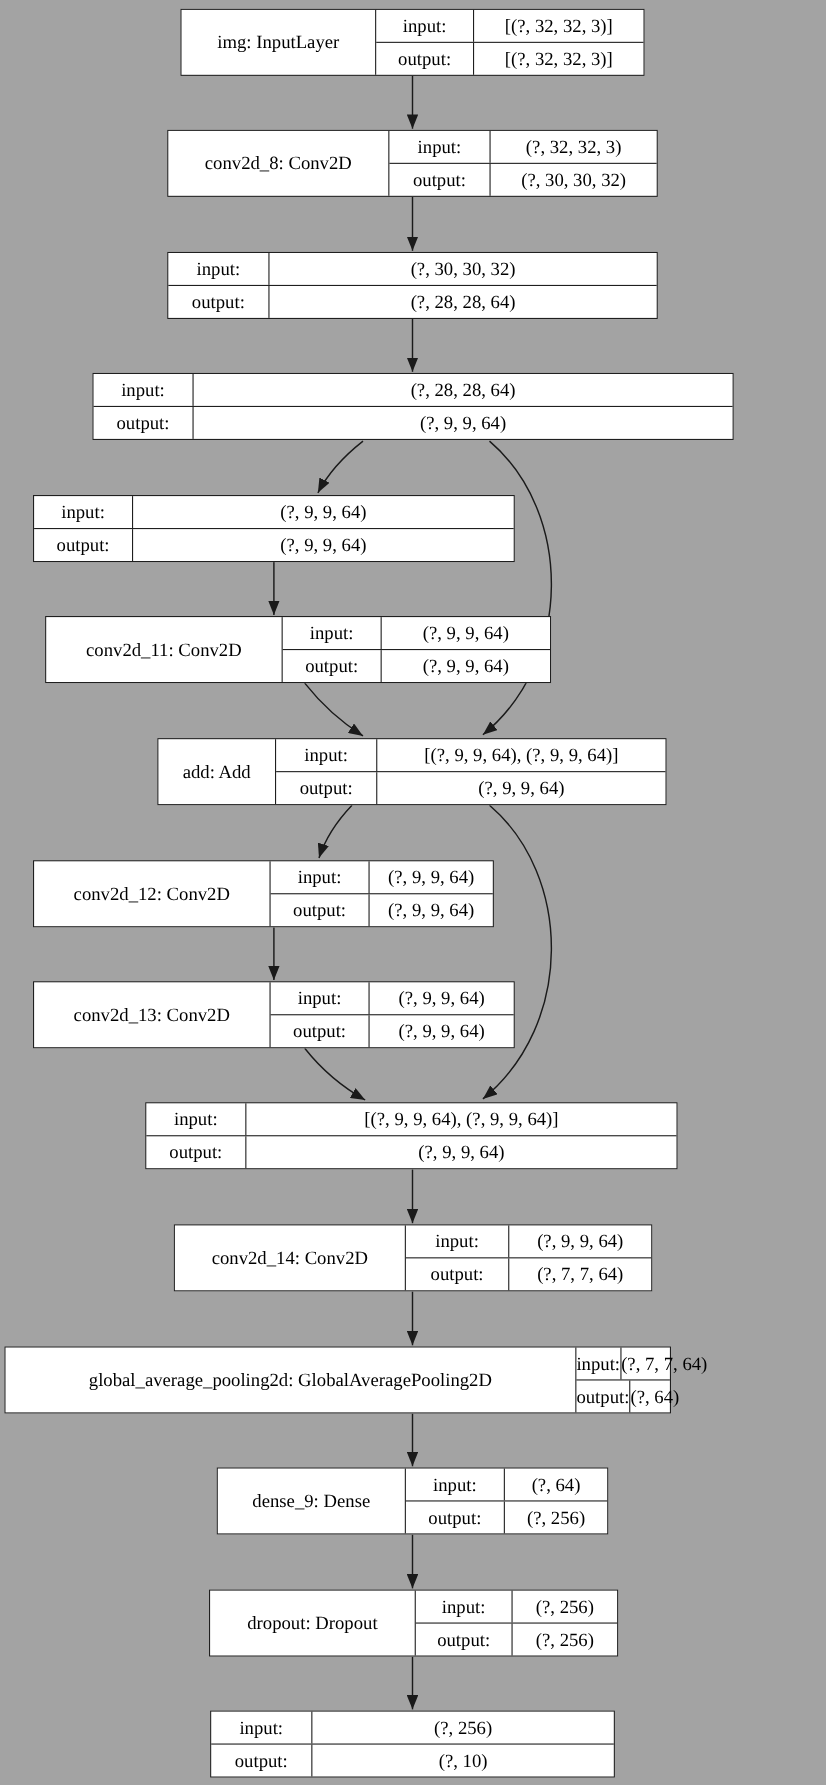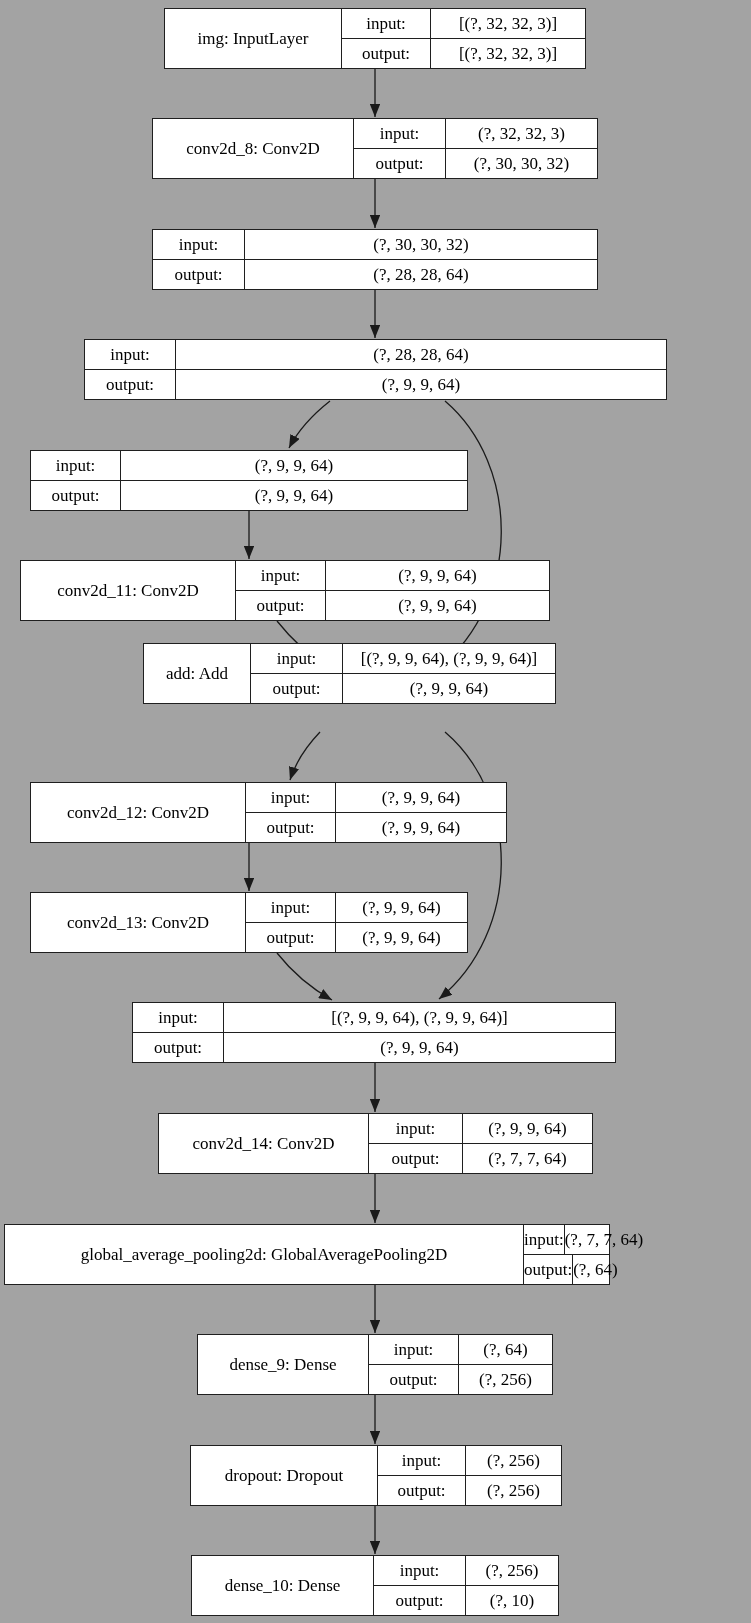--- a/index.html
+++ b/index.html
@@ -120,49 +120,49 @@
         <div class="iolabel">input:</div>
         <div class="iovalue">(?, 9, 9, 64)</div>
       </div>
       <div class="iorow">
         <div class="iolabel">output:</div>
         <div class="iovalue">(?, 9, 9, 64)</div>
       </div>
     </div>
   </div>
 
-  <div class="node" style="left:20px;top:560px;width:530px;--nw:215px;--lw:90px">
+  <div class="node" style="left:41px;top:560px;width:460px;--nw:215px;--lw:90px">
     <div class="ncell">conv2d_11: Conv2D</div>
     <div class="io">
       <div class="iorow first">
         <div class="iolabel">input:</div>
         <div class="iovalue">(?, 9, 9, 64)</div>
       </div>
       <div class="iorow">
         <div class="iolabel">output:</div>
         <div class="iovalue">(?, 9, 9, 64)</div>
       </div>
     </div>
   </div>
 
-  <div class="node" style="left:143px;top:643px;width:413px;--nw:107px;--lw:92px">
+  <div class="node" style="left:143px;top:671px;width:463px;--nw:107px;--lw:92px">
     <div class="ncell">add: Add</div>
     <div class="io">
       <div class="iorow first">
         <div class="iolabel">input:</div>
         <div class="iovalue">[(?, 9, 9, 64), (?, 9, 9, 64)]</div>
       </div>
       <div class="iorow">
         <div class="iolabel">output:</div>
         <div class="iovalue">(?, 9, 9, 64)</div>
       </div>
     </div>
   </div>
 
-  <div class="node" style="left:30px;top:782px;width:477px;--nw:215px;--lw:90px">
+  <div class="node" style="left:30px;top:782px;width:419px;--nw:215px;--lw:90px">
     <div class="ncell">conv2d_12: Conv2D</div>
     <div class="io">
       <div class="iorow first">
         <div class="iolabel">input:</div>
         <div class="iovalue">(?, 9, 9, 64)</div>
       </div>
       <div class="iorow">
         <div class="iolabel">output:</div>
         <div class="iovalue">(?, 9, 9, 64)</div>
       </div>
@@ -246,21 +246,20 @@
         <div class="iovalue">(?, 256)</div>
       </div>
       <div class="iorow">
         <div class="iolabel">output:</div>
         <div class="iovalue">(?, 256)</div>
       </div>
     </div>
   </div>
 
   <div class="node" style="left:191px;top:1555px;width:368px;--nw:182px;--lw:92px">
-    <div class="ncell">dense_10: Dense</div>
     <div class="io">
       <div class="iorow first">
         <div class="iolabel">input:</div>
         <div class="iovalue">(?, 256)</div>
       </div>
       <div class="iorow">
         <div class="iolabel">output:</div>
         <div class="iovalue">(?, 10)</div>
       </div>
     </div>

